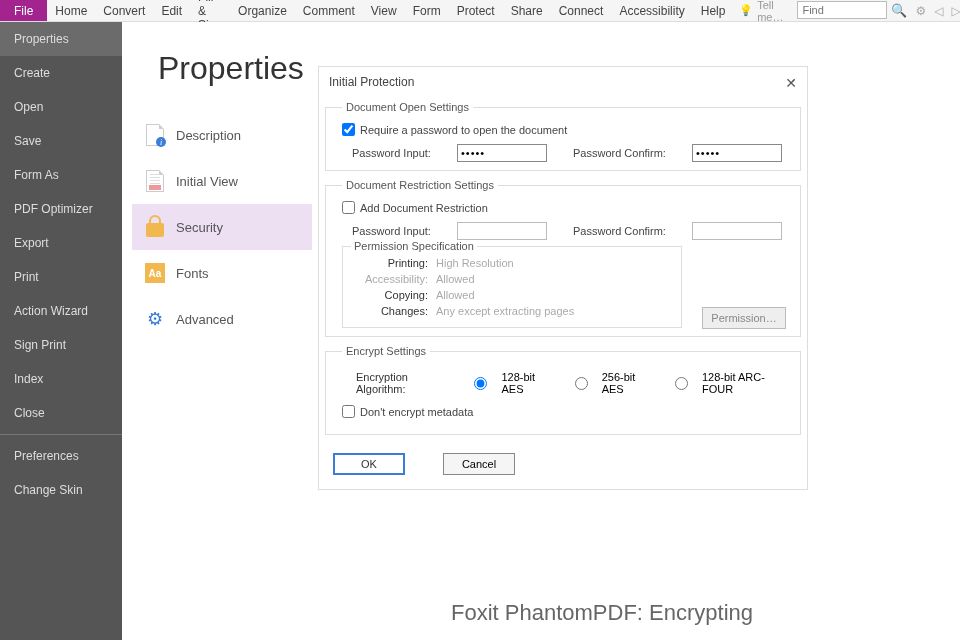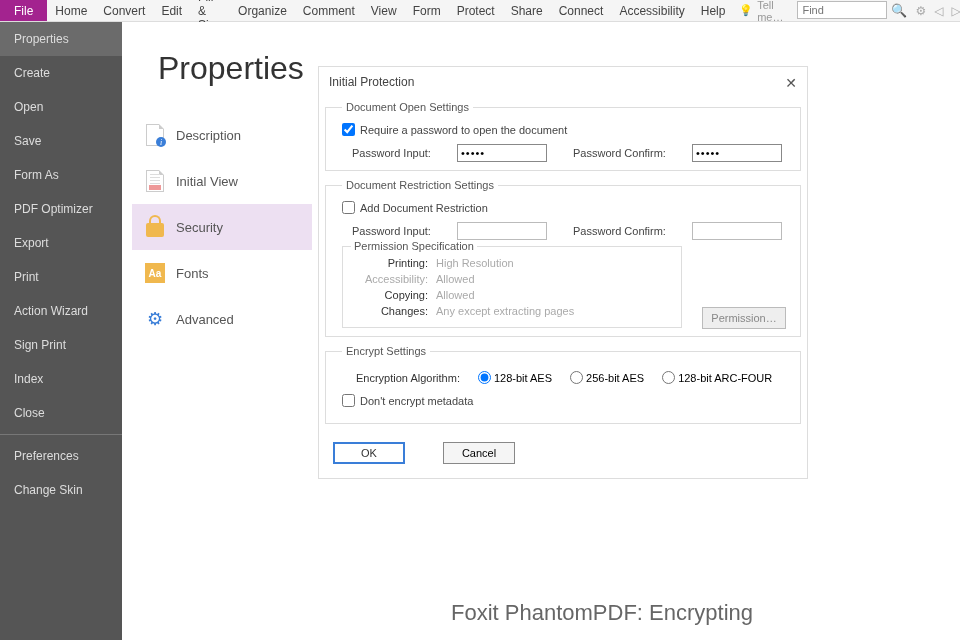--- a/index.html
+++ b/index.html
@@ -53,21 +53,21 @@
 .pw-row input.empty { border-color:#bbb; }
 .perm-box { border:1px solid #ddd; margin:6px 0 0 0; padding:6px 8px; width:340px; position:relative;}
 .perm-box .plegend { position:absolute; top:-7px; left:8px; background:#fff; font-size:11px; color:#555; padding:0 3px;}
 .perm-row { display:flex; align-items:center; font-size:11px; margin:4px 0; }
 .perm-row .pl { width:85px; text-align:right; color:#333; padding-right:8px;}
 .perm-row .pl.dis { color:#aaa; }
 .perm-row .pv { color:#aaa; }
 .perm-btn { position:absolute; right:14px; top:116px; width:84px; height:22px; font-size:11px; background:#eee; border:1px solid #bbb; color:#888; cursor:default;}
 .enc-row { display:flex; align-items:center; gap:18px; font-size:11px; margin:4px 0 10px 14px;}
 .enc-row .elbl { color:#333; }
-.radio { display:flex; align-items:center; gap:3px; }
+.radio { display:flex; align-items:center; gap:14px; }
 .radio input { margin:0; }
 .dlg-foot { display:flex; align-items:center; padding:10px 14px 14px 14px; gap:10px;}
 .dlg-foot .savepol { display:flex; align-items:center; flex:1; font-size:11px; color:#444;}
 .dlg-foot .savepol input { margin-right:5px;}
 .dlg-foot button { width:72px; height:22px; font-size:11px; border:1px solid #888; background:#f5f5f5; cursor:pointer;}
 .dlg-foot button.ok { border:2px solid #3a7ed8; background:#fff; color:#333;}
 .dlg-foot .gap { width:18px; }
 
 .caption { position:absolute; left:122px; right:0; bottom:14px; text-align:center; font-size:22px; color:#666; font-weight:300;}
 .restrict-wrap { position:relative; }

